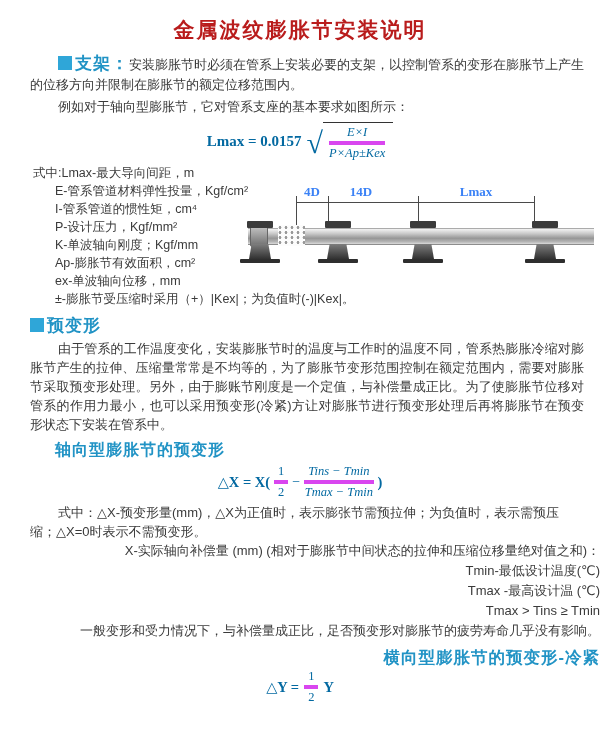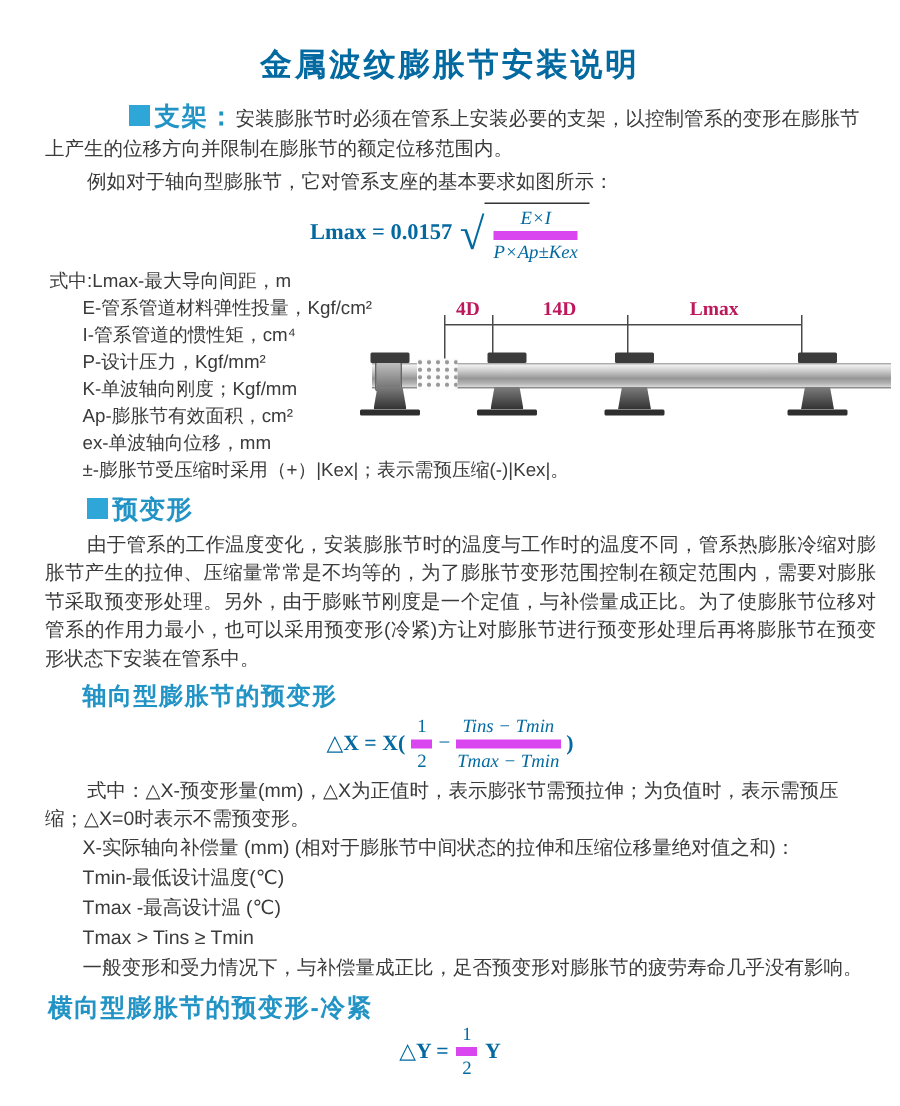--- a/index.html
+++ b/index.html
@@ -4,85 +4,85 @@
 <style>
   html,body{margin:0;padding:0;}
   body{
     width:600px;height:737px;overflow:hidden;background:#ffffff;
     font-family:"Liberation Sans","DejaVu Sans",sans-serif;
     color:#3a3a3a;
   }
   .page{position:relative;width:600px;height:737px;background:#fff;}
 
   .title{
-    margin:0;padding-top:30px;text-align:center;
-    font-size:21px;line-height:28px;font-weight:bold;color:#0369a1;letter-spacing:2px;
+    margin:0;padding-top:16px;text-align:center;
+    font-size:21px;line-height:28px;font-weight:bold;color:#b91c1c;letter-spacing:2px;
   }
 
   .para{margin:0 16px 0 30px;font-size:13px;line-height:20px;color:#3a3a3a;}
   .indent{text-indent:28px;}
   .just{text-align:justify;}
   .p1{margin-top:10px;}
   .p2{margin-top:2px;line-height:19px;}
 
-  .sec-head{font-size:17px;color:#2193c5;font-weight:bold;letter-spacing:1px;margin-left:28px;}
+  .sec-head{font-size:17px;color:#2193c5;font-weight:bold;letter-spacing:1px;}
   .sq{display:inline-block;width:14px;height:14px;background:#2fa6d8;margin-right:3px;vertical-align:-1px;}
   .sec-line{margin:8px 16px 0 30px;line-height:20px;}
 
   
   .formula{display:flex;align-items:center;justify-content:center;
     font-family:"Liberation Serif","DejaVu Serif",serif;color:#0369a1;}
   .f1{height:40px;margin:5px 0 3px;}
   .f-lhs{font-weight:bold;font-size:15px;margin-right:5px;}
   .sqrt-sym{font-size:30px;font-weight:400;line-height:30px;margin-top:4px;}
   .sqrt-body{border-top:1.5px solid #333;padding:2px 8px 0 6px;}
   .frac{display:inline-block;text-align:center;font-size:12.5px;line-height:1.2;vertical-align:middle;}
-  .frac .fn{display:block;border-bottom:6px solid #d946ef;padding:0 4px 1px;}
+  .frac .fn{display:block;border-bottom:4px solid #d946ef;padding:0 4px 1px;}
   .frac .fd{display:block;padding-top:1px;}
   .it{font-style:italic;}
   .f2{height:34px;margin-top:4px;gap:4px;}
   .f3{height:28px;margin-top:4px;gap:5px;}
   .f-lhs2{font-weight:bold;font-size:14.5px;}
   .f-rhs{font-weight:bold;font-size:14.5px;}
   .f-min{font-size:14px;}
 
   
   .defs{position:relative;height:144px;margin-top:0;}
   .def-line{margin-left:33px;font-size:12.5px;line-height:18px;white-space:nowrap;}
   .def-line.ind{margin-left:55px;}
   .note{margin-top:2px;line-height:18px;margin-left:57px;font-size:12.5px;}
 
   .diagram{position:absolute;left:248px;top:24px;width:350px;height:96px;}
   .dim-line{position:absolute;left:48px;top:14px;width:238px;height:0;border-top:1px solid #4a4a4a;}
   .tick{position:absolute;top:8px;width:0;height:32px;border-left:1px solid #4a4a4a;}
   .t1{left:48px}.t2{left:80px}.t3{left:170px}.t4{left:286px}
   .dim-label{position:absolute;top:-4px;font-family:"Liberation Serif","DejaVu Serif",serif;
-    font-weight:bold;font-size:13px;color:#be185d;text-align:center;}
-  .l1{left:40px;width:48px}.l2{left:80px;width:90px}.l3{left:170px;width:116px}
+    font-weight:bold;font-size:13px;color:#3b82f6;text-align:center;}
+  .l1{left:40px;width:48px}.l2{left:68px;width:90px}.l3{left:170px;width:116px}
   .pipe{position:absolute;left:0;top:40px;width:346px;height:15px;
     background:linear-gradient(180deg,#f3f3f3 0%,#cacaca 30%,#969696 62%,#b5b5b5 85%,#dadada 100%);
     border-top:1px solid #ababab;border-bottom:1px solid #8d8d8d;}
   .sleeve{position:absolute;left:2px;top:38px;width:16px;height:19px;border-radius:2px;
     background:linear-gradient(180deg,#c2c2c2,#6f6f6f);border:1px solid #666;}
   .bellows{position:absolute;left:30px;top:37px;width:27px;height:21px;background-color:#fcfcfc;
     background-image:radial-gradient(circle at 2px 2.5px,#999 1.1px,rgba(0,0,0,0) 1.7px);
     background-size:6px 5px;}
   .support{position:absolute;top:33px;width:46px;}
   .s1{left:-11px}.s2{left:67px}.s3{left:152px}.s4{left:274px}
   .clamp{width:26px;height:7px;background:#3b3b3b;margin:0 auto;border-radius:1px;}
   .saddle{width:22px;height:15px;margin:16px auto 0;background:linear-gradient(180deg,#7d7d7d,#313131);
     clip-path:polygon(12% 0,88% 0,100% 100%,0 100%);}
   .base{width:40px;height:4px;background:#2e2e2e;margin:0 auto;border-radius:1px;}
 
   .sub-head{margin:6px 0 0 55px;font-size:16px;font-weight:bold;color:#2193c5;letter-spacing:1px;}
-  .h2x{margin-left:32px;font-size:16.5px;}
+  .h2x{margin-left:32px;font-size:16.5px;text-align:right;}
   .pexp{margin-top:4px;line-height:19px;}
   .p-pre{margin-top:2px;line-height:19px;}
   .lines{margin-top:0;}
-  .line{margin-left:55px;font-size:13px;line-height:20px;}
+  .line{margin-left:55px;font-size:13px;line-height:20px;text-align:right;}
 </style>
 </head>
 <body>
 
 <div class="page">
 
   <h1 class="title">金属波纹膨胀节安装说明</h1>
 
   <p class="para indent p1"><span class="sec-head"><span class="sq"></span><span>支架：</span></span><span>安装膨胀节时必须在管系上安装必要的支架，以控制管系的变形在膨胀节上产生的位移方向并限制在膨胀节的额定位移范围内。</span></p>
 
@@ -100,21 +100,21 @@
   </div>
 
   <div class="defs">
     <div class="def-line">式中:Lmax-最大导向间距，m</div>
     <div class="def-line ind">E-管系管道材料弹性投量，Kgf/cm²</div>
     <div class="def-line ind">I-管系管道的惯性矩，cm⁴</div>
     <div class="def-line ind">P-设计压力，Kgf/mm²</div>
     <div class="def-line ind">K-单波轴向刚度；Kgf/mm</div>
     <div class="def-line ind">Ap-膨胀节有效面积，cm²</div>
     <div class="def-line ind">ex-单波轴向位移，mm</div>
-    <div class="def-line ind">±-膨胀节受压缩时采用（+）|Kex|；表示需预压缩(-)|Kex|。</div>
+    <div class="def-line ind">±-膨胀节受压缩时采用（+）|Kex|；为负值时(-)|Kex|。</div>
 
     <div class="diagram">
       <div class="dim-label l1">4D</div>
       <div class="dim-label l2">14D</div>
       <div class="dim-label l3">Lmax</div>
       <div class="dim-line"></div>
       <div class="tick t1"></div>
       <div class="tick t2"></div>
       <div class="tick t3"></div>
       <div class="tick t4"></div>

